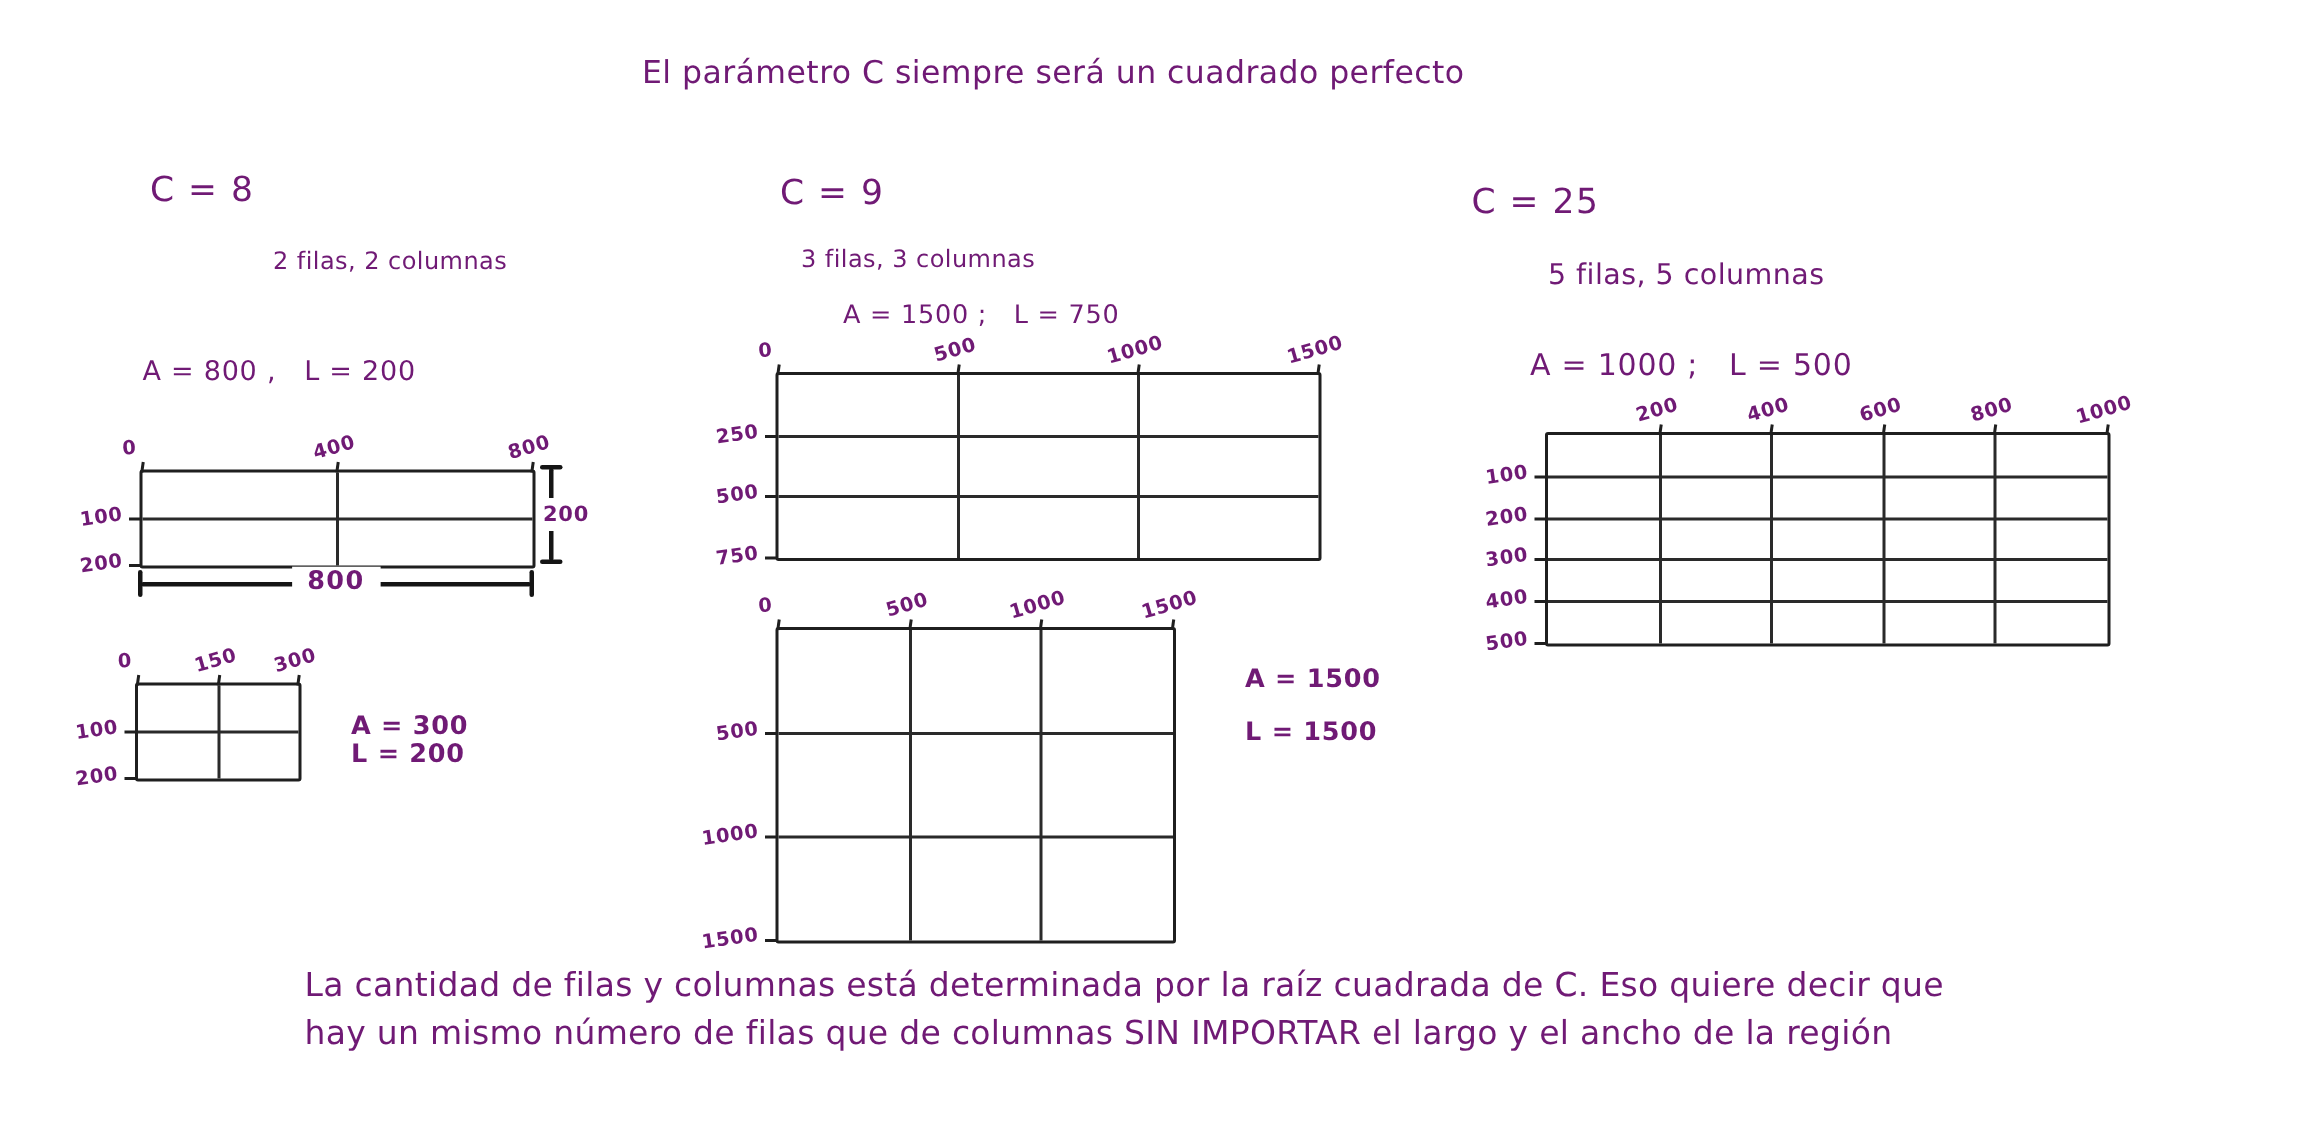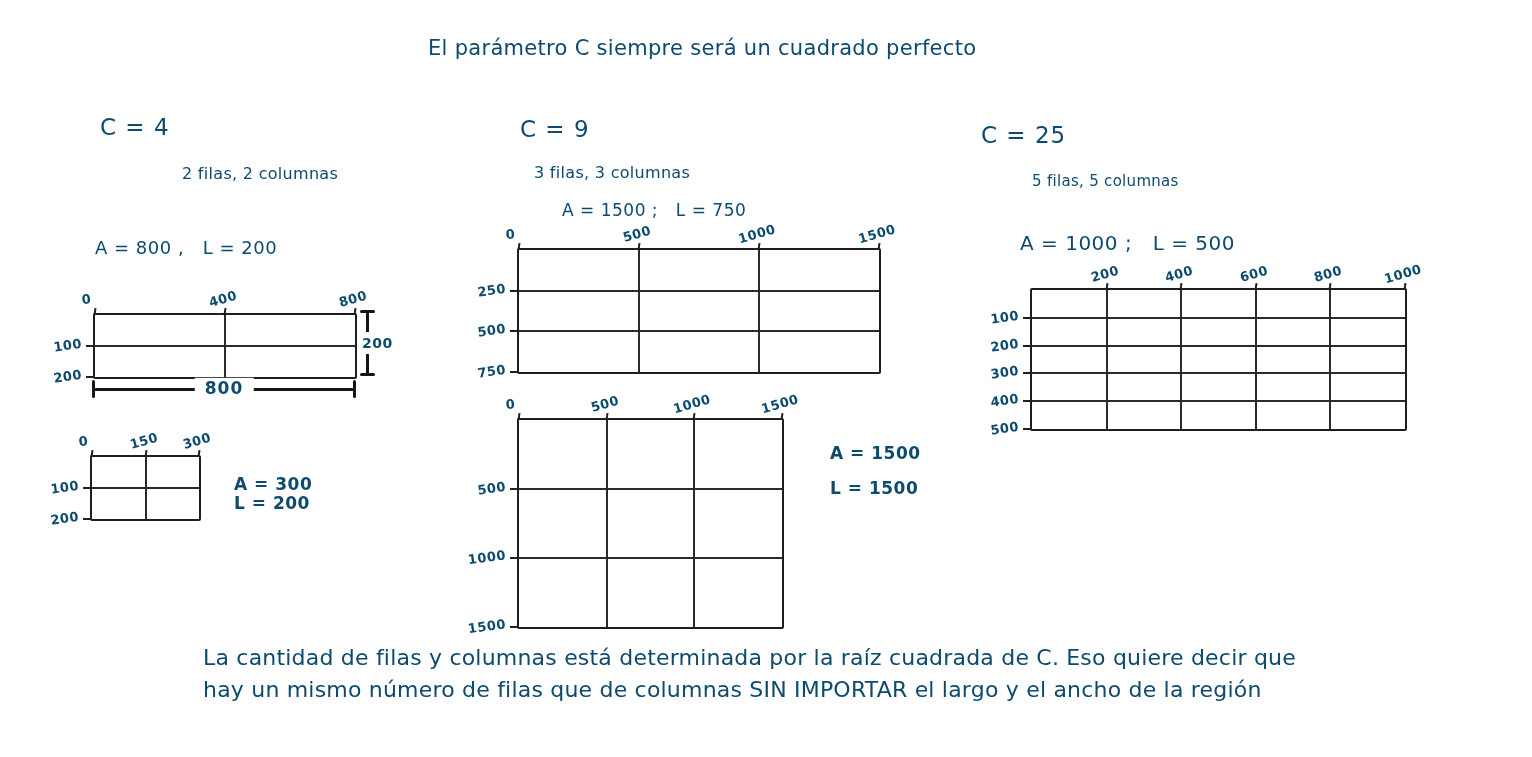--- a/index.html
+++ b/index.html
@@ -1,18 +1,18 @@
 <!DOCTYPE html>
 <html><head>
 <meta charset="utf-8">
 <style>
   html,body{margin:0;padding:0;background:#ffffff;}
   .canvas{
     position:relative;width:1532px;height:757px;background:#ffffff;overflow:hidden;
-    font-family:"DejaVu Sans",sans-serif;color:#0c4a6e;
+    font-family:"DejaVu Sans",sans-serif;color:#701a75;
   }
   .abs{position:absolute;}
   .title{font-size:21px;letter-spacing:.3px;font-weight:500;}
   .c-label{font-size:23px;letter-spacing:1px;}
   .subtitle{font-size:16px;letter-spacing:.3px;}
   .params{font-size:18px;font-weight:normal;letter-spacing:.5px;white-space:pre;}
   .side-label{font-size:17px;font-weight:bold;letter-spacing:.5px;}
   .footer-line{font-size:22px;letter-spacing:.2px;}
 
   
@@ -52,21 +52,21 @@
   }
 </style>
 </head>
 <body>
 
 <div class="canvas">
 
   <div class="abs title" style="left:428px;top:36px;">El parámetro C siempre será un cuadrado perfecto</div>
 
   <div>
-    <div class="abs c-label" style="left:100px;top:114px;">C = 4</div>
+    <div class="abs c-label" style="left:100px;top:114px;">C = 8</div>
     <div class="abs subtitle" style="left:134px;top:164px;margin-left:48px;">2 filas, 2 columnas</div>
     <div class="abs params" style="left:95px;top:237px;">A = 800 ,   L = 200</div>
 
     <div class="grid" style="left:93px;top:313px;width:260px;height:62px;">
         <div class="vline" style="left: 50%;"></div>
         <div class="hline" style="top: 50%;"></div>
         <div class="xtickmark" style="left: 0%;"></div>
         <div class="xticklabel zero" style="left: 0%;">0</div>
         <div class="xtickmark" style="left: 50%;"></div>
         <div class="xticklabel" style="left: 50%;">400</div>
@@ -155,21 +155,21 @@
         <div class="yticklabel" style="top: 66.6667%;">1000</div>
         <div class="ytickmark" style="top: 100%;"></div>
         <div class="yticklabel" style="top: 100%;">1500</div>
       </div>
     <div class="abs side-label" style="left:830px;top:443px;">A = 1500</div>
     <div class="abs side-label" style="left:830px;top:478px;">L = 1500</div>
   </div>
 
   <div>
     <div class="abs c-label" style="left:957px;top:122px;margin-left:24px;">C = 25</div>
-    <div class="abs subtitle" style="left:1032px;top:172px;font-size:15px;">5 filas, 5 columnas</div>
+    <div class="abs subtitle" style="left:1032px;top:172px;font-size:19px;">5 filas, 5 columnas</div>
     <div class="abs params" style="left:1020px;top:231px;font-size:20px;">A = 1000 ;   L = 500</div>
 
     <div class="grid" style="left:1030px;top:288px;width:373px;height:139px;">
         <div class="vline" style="left: 20%;"></div>
         <div class="vline" style="left: 40%;"></div>
         <div class="vline" style="left: 60%;"></div>
         <div class="vline" style="left: 80%;"></div>
         <div class="hline" style="top: 20%;"></div>
         <div class="hline" style="top: 40%;"></div>
         <div class="hline" style="top: 60%;"></div>

